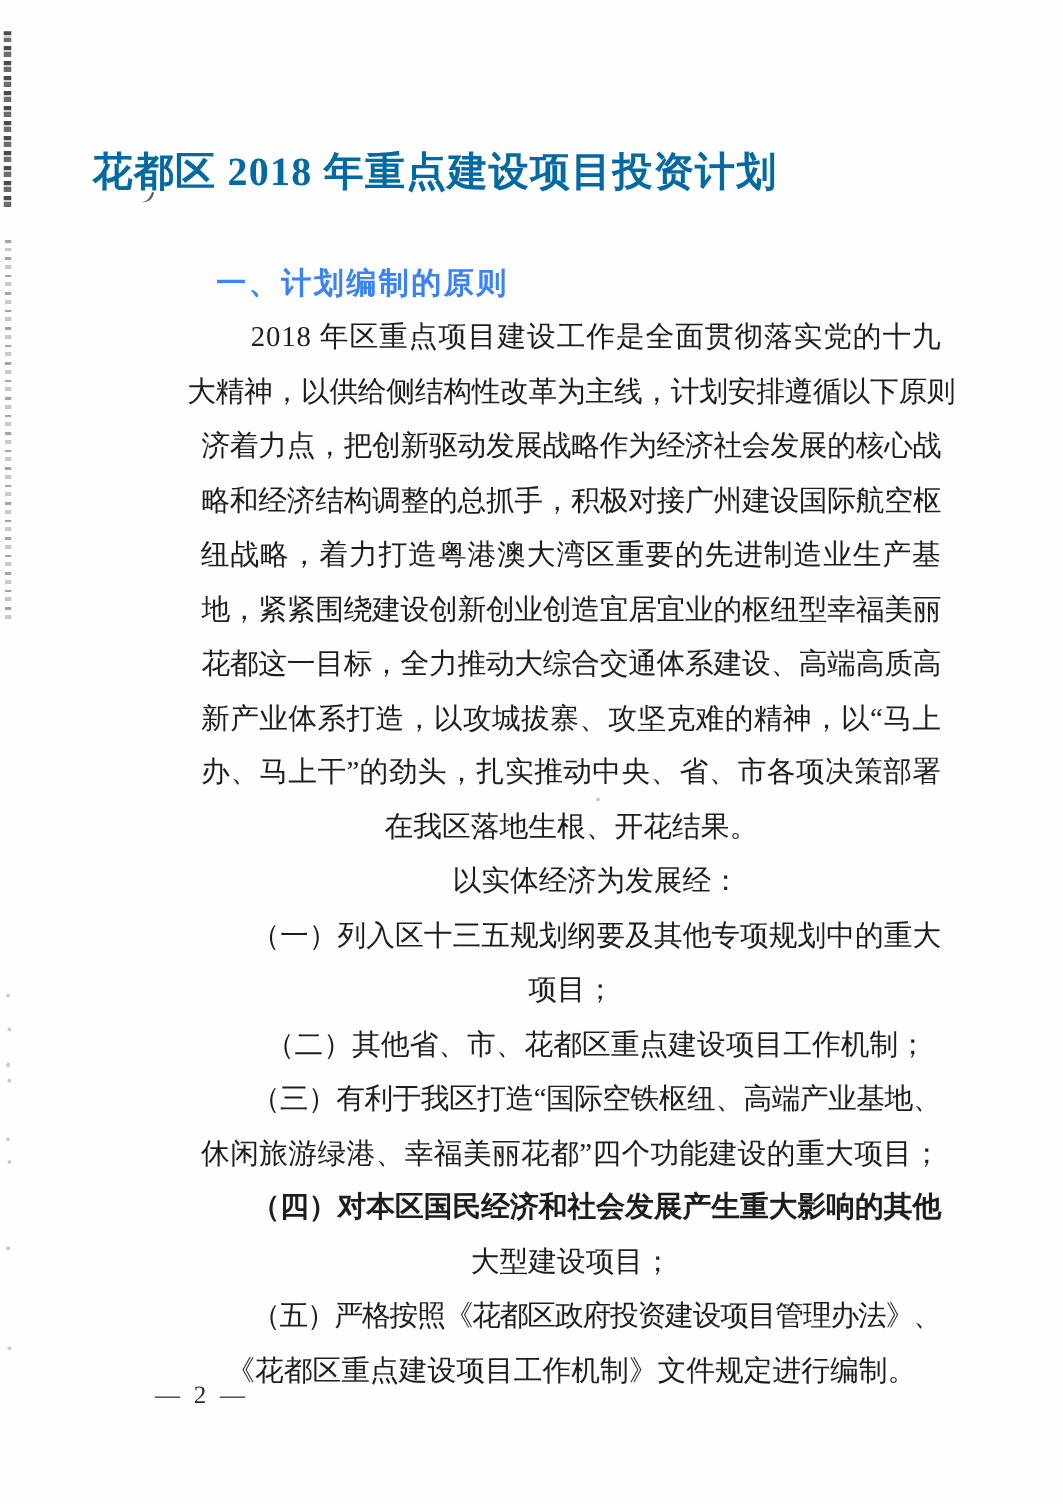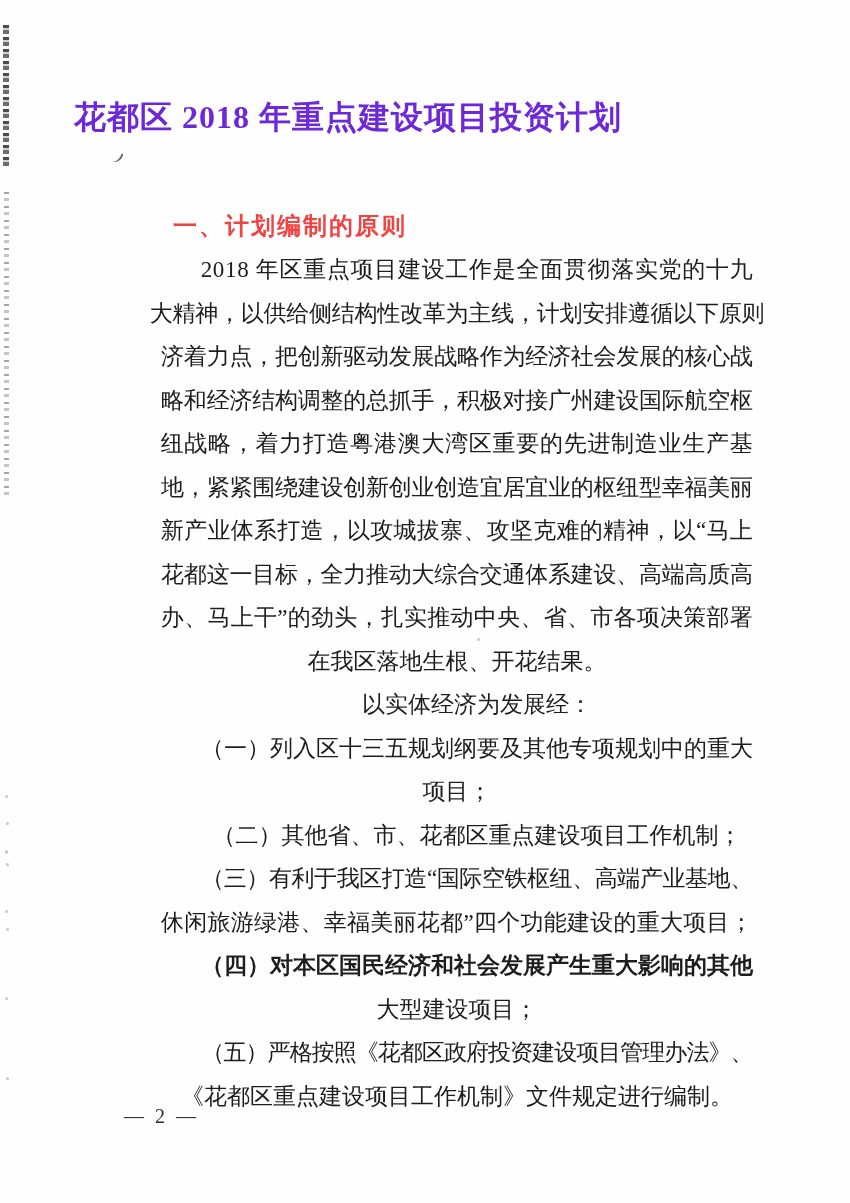--- a/index.html
+++ b/index.html
@@ -4,28 +4,28 @@
 <style>
   html,body{margin:0;padding:0;}
   body{
     width:850px;height:1203px;position:relative;overflow:hidden;
     background:#fefefe;
     font-family:"Liberation Serif","DejaVu Serif",serif;
     color:#1c1c1c;
   }
   .page{position:absolute;inset:0;}
   .doc-title{
-    position:absolute;top:96px;left:0;width:696px;
-    text-align:center;font-size:32px;font-weight:700;color:#6d28d9;
+    position:absolute;top:116px;left:0;width:696px;
+    text-align:center;font-size:32px;font-weight:700;color:#0369a1;
     letter-spacing:1px;white-space:nowrap;
   }
   .section-heading{
     position:absolute;top:210px;left:173px;
     font-family:"Liberation Sans","DejaVu Sans",sans-serif;
-    font-size:24px;font-weight:700;color:#ef4444;letter-spacing:2px;
+    font-size:24px;font-weight:700;color:#3b82f6;letter-spacing:2px;
     white-space:nowrap;
   }
   .body-block{
     position:absolute;top:248px;left:127px;width:660px;
     font-size:23px;color:#1d1d1d;
   }
   .line{height:43.5px;line-height:43.5px;white-space:nowrap;text-align:center;}
   .line.indent{padding-left:40px;}
   .page-number{
     position:absolute;top:1105px;left:124px;
@@ -74,22 +74,22 @@
 
   <div class="section-heading">一、计划编制的原则</div>
 
   <div class="body-block">
       <div class="line indent"><span style="letter-spacing: 0.69px;">2018 年区重点项目建设工作是全面贯彻落实党的十九</span></div>
       <div class="line"><span style="letter-spacing: -0.24px;">大精神，以供给侧结构性改革为主线，计划安排遵循以下原则</span></div>
       <div class="line"><span style="letter-spacing: -0.24px;">济着力点，把创新驱动发展战略作为经济社会发展的核心战</span></div>
       <div class="line"><span style="letter-spacing: -0.24px;">略和经济结构调整的总抓手，积极对接广州建设国际航空枢</span></div>
       <div class="line"><span style="letter-spacing: 0.708333px;">纽战略，着力打造粤港澳大湾区重要的先进制造业生产基</span></div>
       <div class="line"><span style="letter-spacing: -0.24px;">地，紧紧围绕建设创新创业创造宜居宜业的枢纽型幸福美丽</span></div>
+      <div class="line"><span style="letter-spacing: -0.24px;">花都这一目标，全力推动大综合交通体系建设、高端高质高</span></div>
       <div class="line"><span style="letter-spacing: 0.27125px;">新产业体系打造，以攻城拔寨、攻坚克难的精神，以“马上</span></div>
-      <div class="line"><span style="letter-spacing: -0.24px;">花都这一目标，全力推动大综合交通体系建设、高端高质高</span></div>
       <div class="line"><span style="letter-spacing: 0.27125px;">办、马上干”的劲头，扎实推动中央、省、市各项决策部署</span></div>
       <div class="line"><span>在我区落地生根、开花结果。</span></div>
       <div class="line indent"><span>以实体经济为发展经：</span></div>
       <div class="line indent"><span style="letter-spacing: 0px;">（一）列入区十三五规划纲要及其他专项规划中的重大</span></div>
       <div class="line"><span>项目；</span></div>
       <div class="line indent"><span>（二）其他省、市、花都区重点建设项目工作机制；</span></div>
       <div class="line indent"><span style="letter-spacing: -0.425781px;">（三）有利于我区打造“国际空铁枢纽、高端产业基地、</span></div>
       <div class="line"><span style="letter-spacing: 0.27125px;">休闲旅游绿港、幸福美丽花都”四个功能建设的重大项目；</span></div>
       <div class="line indent"><span style="letter-spacing: 0px; font-weight: bold;">（四）对本区国民经济和社会发展产生重大影响的其他</span></div>
       <div class="line"><span>大型建设项目；</span></div>

